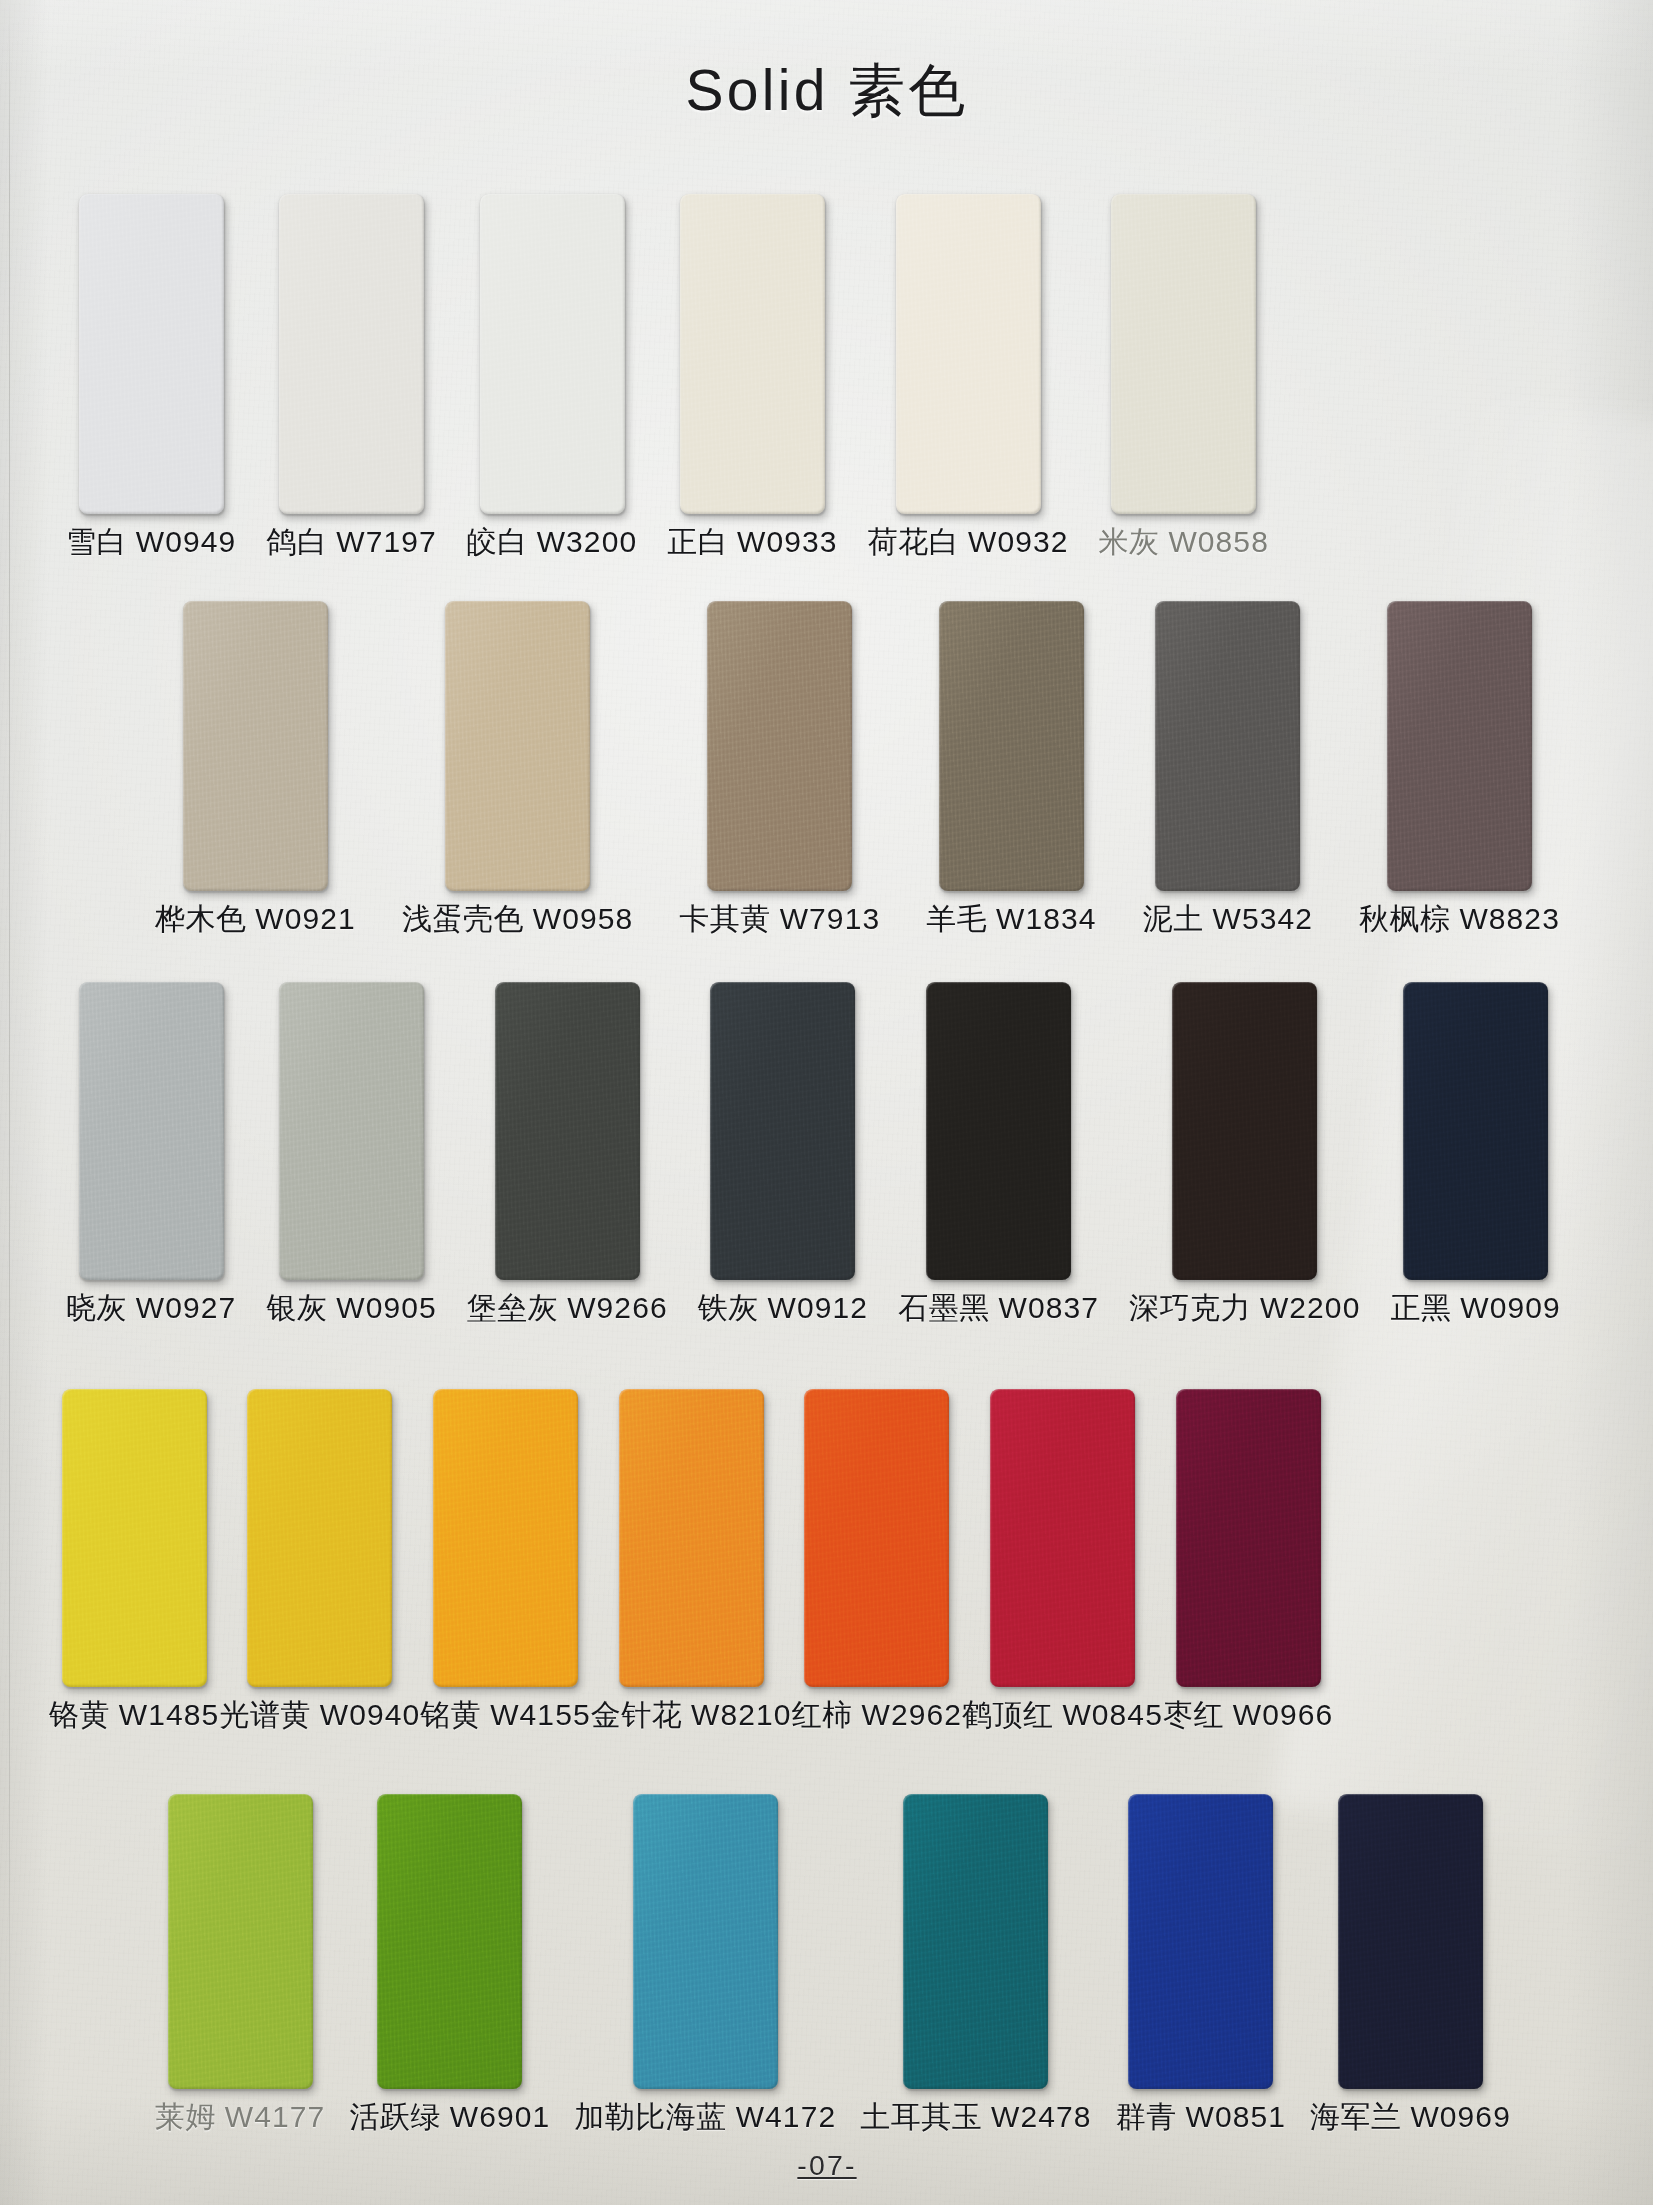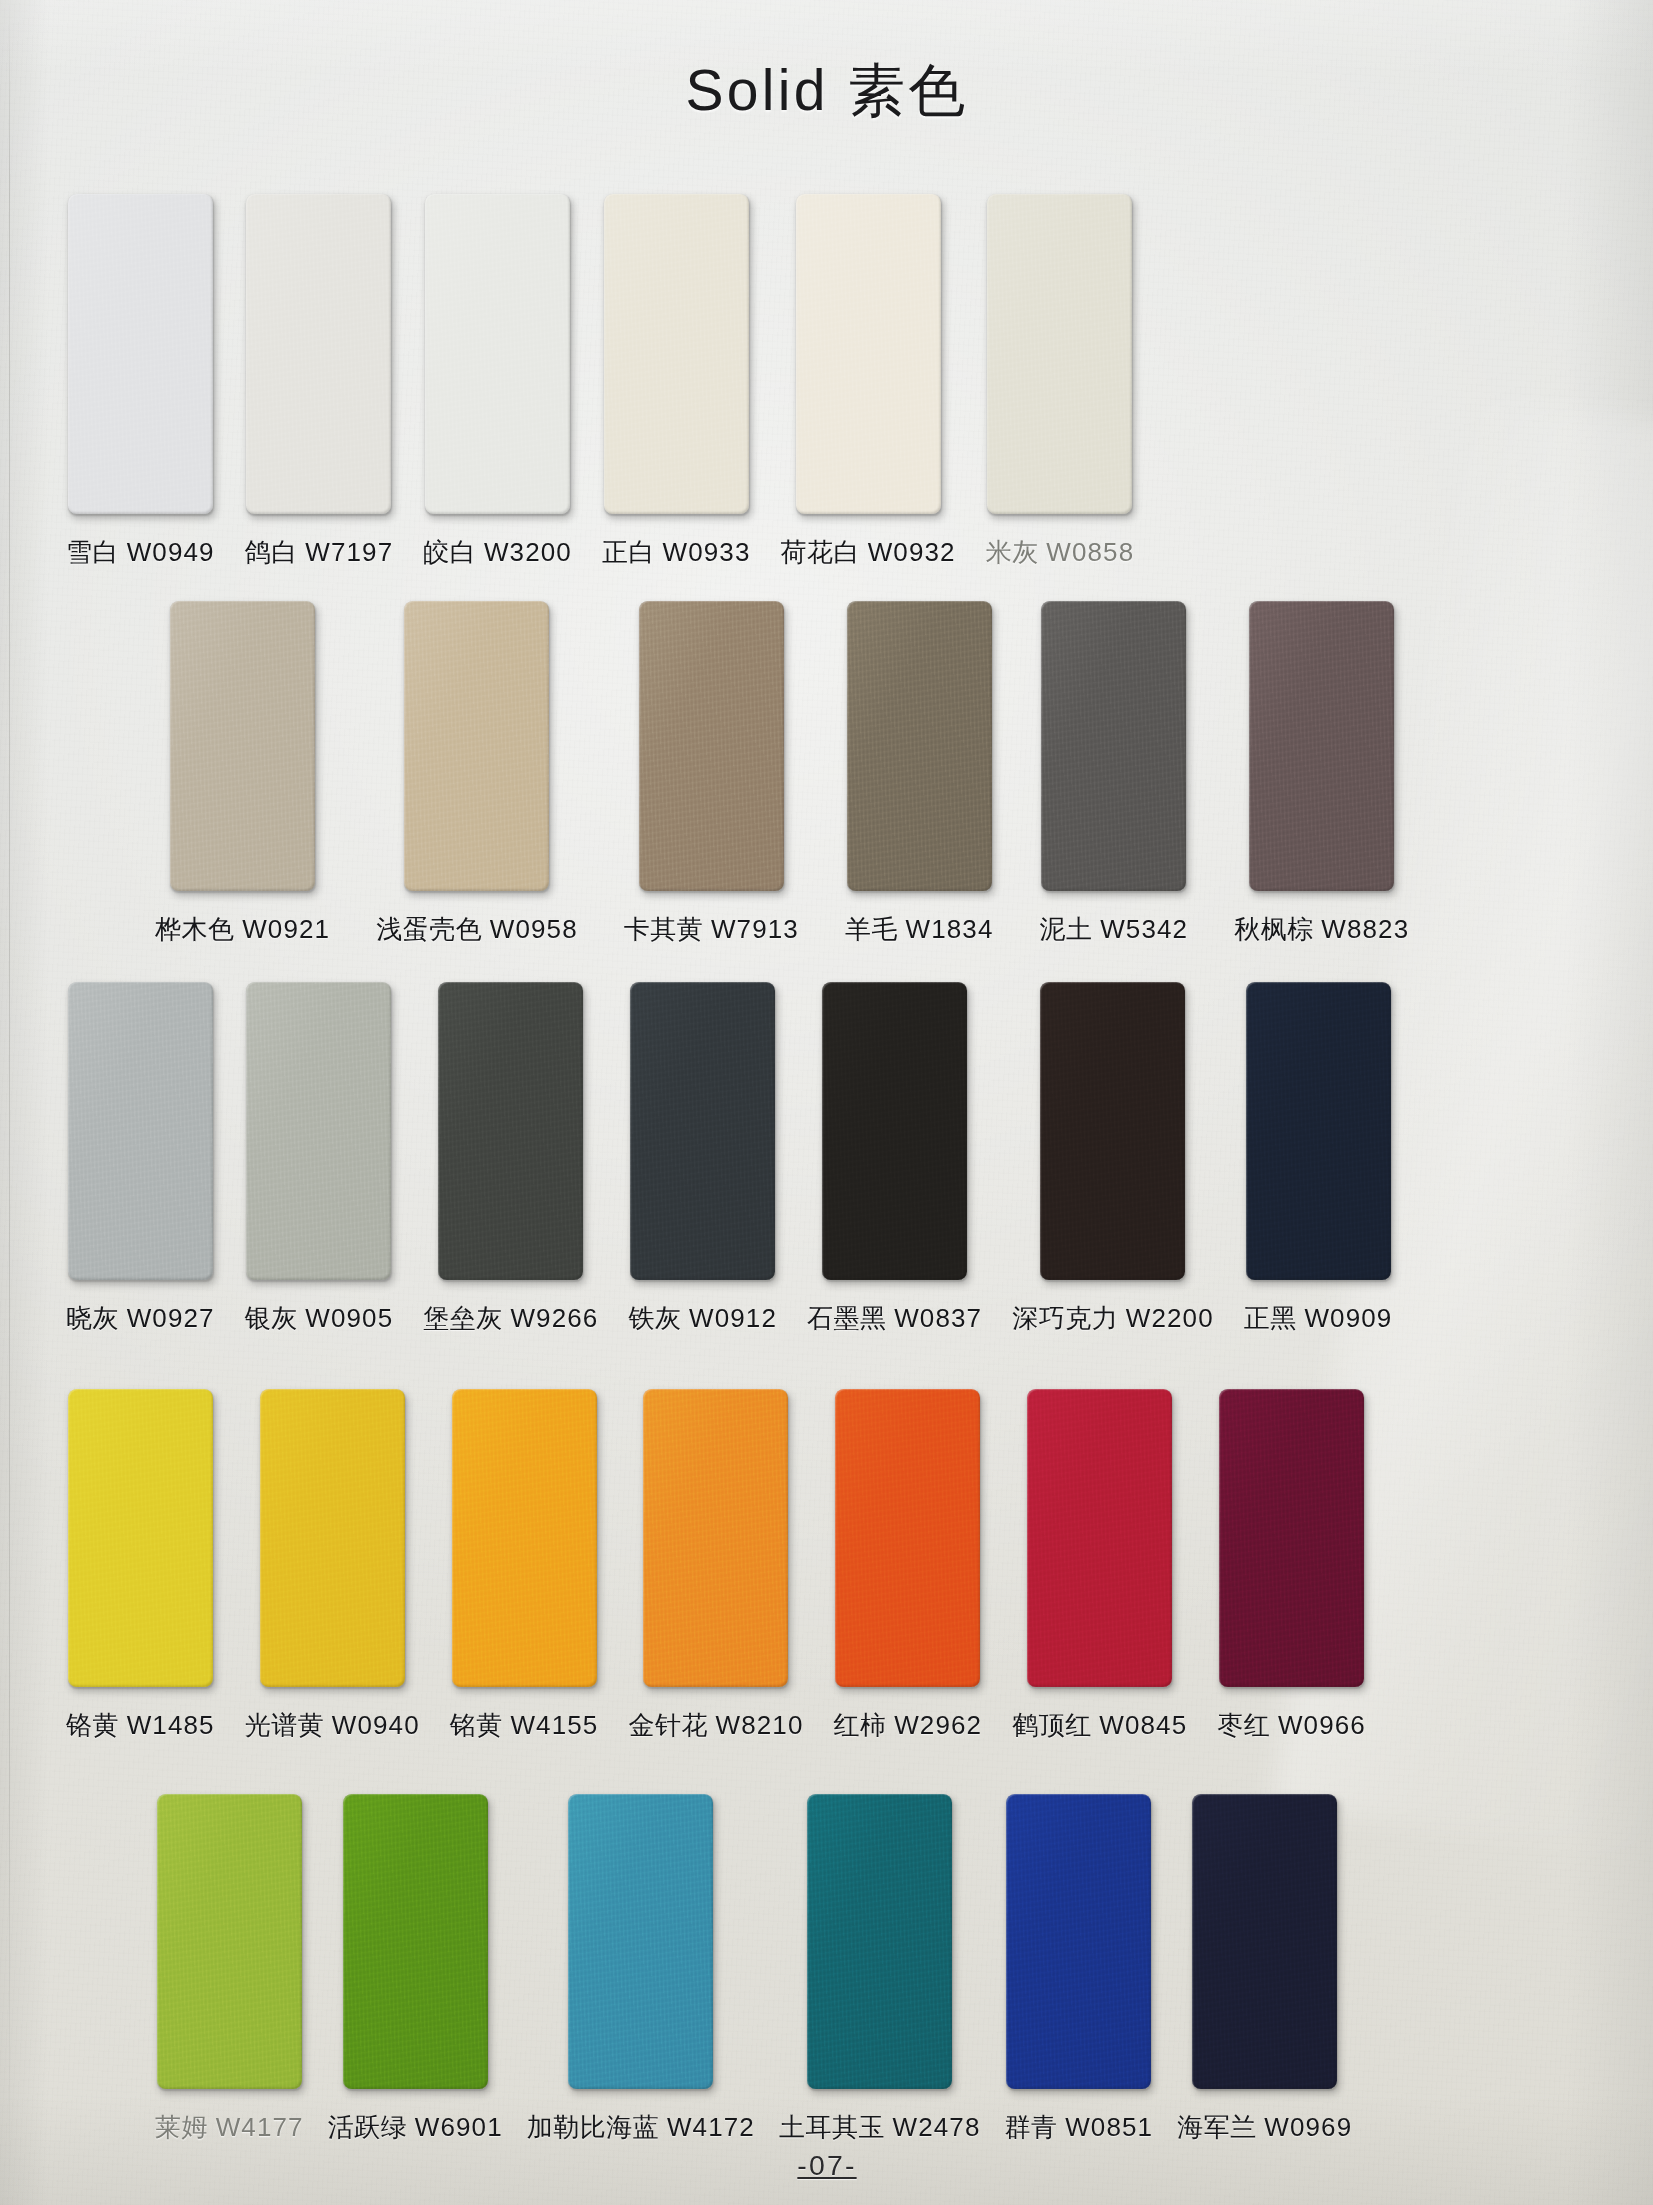--- a/index.html
+++ b/index.html
@@ -121,22 +121,22 @@
     position: absolute;
     inset: 0;
     border-radius: 8.8px;
     box-shadow:
       inset 1.1px 1.1px 1.1px rgba(255,255,255,0.22),
       inset -1.1px -1.6px 2.2px rgba(0,0,0,0.14);
     pointer-events: none;
   }
 
   .caption {
-    margin-top: 21px;
-    font-size: 26px;
+    margin-top: 8px;
+    font-size: 30px;
     color: #16171a;
     white-space: nowrap;
     letter-spacing: 0.5px;
     text-shadow: 0 1.1px 1.1px rgba(255,255,255,0.7);
   }
   .caption .code { letter-spacing: 1.1px; }
 
   
   .caption.faded { color: #7e7f79; text-shadow: 0 1.1px 1.6px rgba(255,255,255,0.85); }
 
@@ -243,21 +243,21 @@
         </div>
         <div class="cell">
           <div class="swatch" style="width: 145px; height: 298px; background: rgb(42, 33, 30);"></div>
           <div class="caption"><span class="name">深巧克力</span> <span class="code">W2200</span></div>
         </div>
         <div class="cell">
           <div class="swatch" style="width: 145px; height: 298px; background: rgb(27, 36, 53);"></div>
           <div class="caption"><span class="name">正黑</span> <span class="code">W0909</span></div>
         </div>
       </div>
-      <div class="row" style="top: 1389px; left: 66px; gap: 30px;">
+      <div class="row" style="top: 1389px; left: 49px; ">
         <div class="cell">
           <div class="swatch" style="width: 145px; height: 298px; background: rgb(226, 208, 46);"></div>
           <div class="caption"><span class="name">铬黄</span> <span class="code">W1485</span></div>
         </div>
         <div class="cell">
           <div class="swatch" style="width: 145px; height: 298px; background: rgb(228, 192, 38);"></div>
           <div class="caption"><span class="name">光谱黄</span> <span class="code">W0940</span></div>
         </div>
         <div class="cell">
           <div class="swatch" style="width: 145px; height: 298px; background: rgb(240, 168, 31);"></div>

